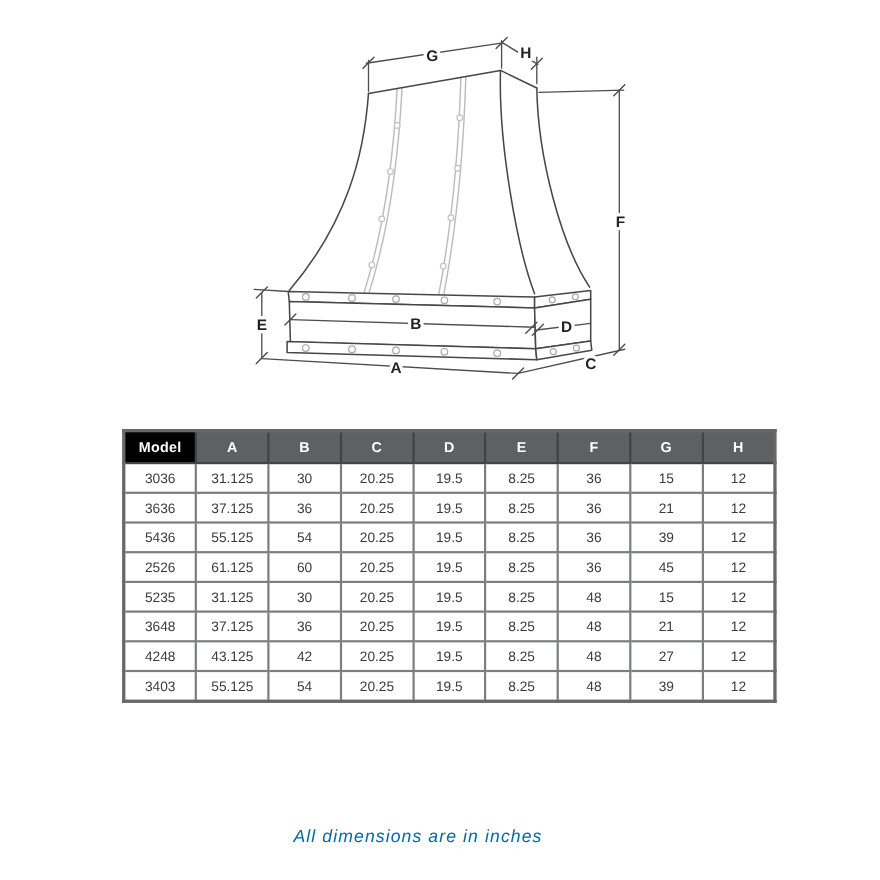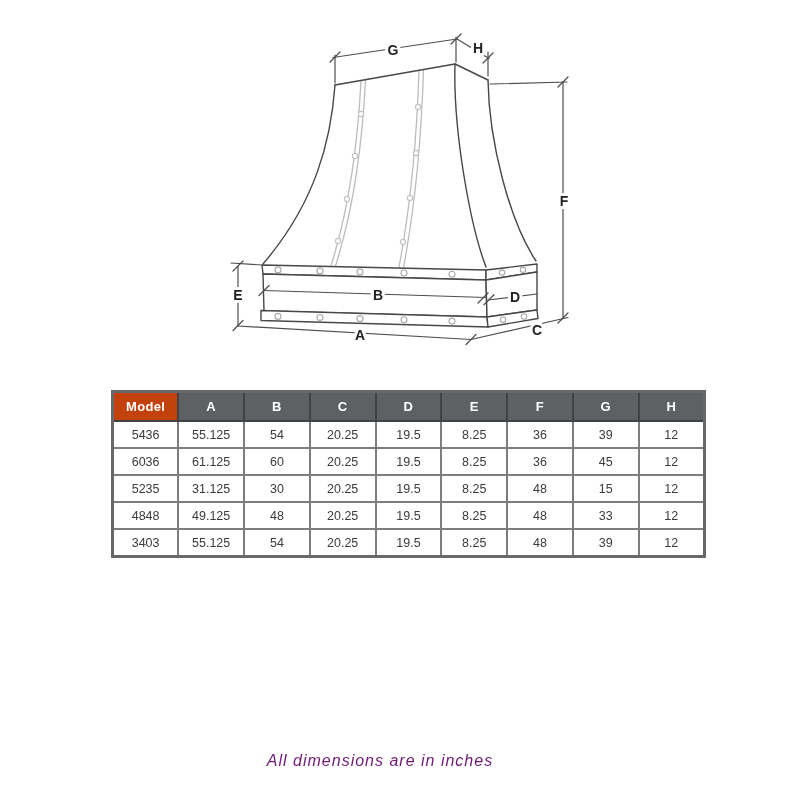--- a/index.html
+++ b/index.html
@@ -30,21 +30,21 @@
     color:#ffffff;font-size:13px;font-weight:700;height:27px;
     border:2px solid #404244;border-top:none;letter-spacing:.3px;padding:0;text-align:center;
   }
   table.dims td{
     background:#ffffff;color:#3b3b3b;font-size:12.5px;height:25px;
     border:2px solid #7c7d7f;padding:0;text-align:center;
   }
   
   .note{
     position:absolute;left:0;top:752px;width:760px;text-align:center;
-    font-style:italic;font-size:16px;letter-spacing:1px;color:#701a75;
+    font-style:italic;font-size:16px;letter-spacing:1px;color:#0369a1;
   }
 </style>
 </head>
 <body>
 
 <div class="diagram-wrap">
   <svg width="800" height="385" viewBox="0 0 800 385" xmlns="http://www.w3.org/2000/svg">
 
     <g>
       <path class="strap" d="M361,80.8 C358,140 350,205 331,265.9"></path>
@@ -140,45 +140,67 @@
       <text class="lbl" x="515" y="296.5" dominant-baseline="central">D</text>
       <text class="lbl" x="360" y="334.5" dominant-baseline="central">A</text>
       <text class="lbl" x="537" y="330" dominant-baseline="central">C</text>
     </g>
   </svg>
 </div>
 
 <table class="dims">
   <thead>
     <tr id="thead-row">
-        <th style="background: #c2410c; color: rgb(255, 255, 255);">Model</th>
+        <th style="background: #000000; color: rgb(255, 255, 255);">Model</th>
         <th style="background: rgb(94, 97, 100); color: rgb(255, 255, 255);">A</th>
         <th style="background: rgb(94, 97, 100); color: rgb(255, 255, 255);">B</th>
         <th style="background: rgb(94, 97, 100); color: rgb(255, 255, 255);">C</th>
         <th style="background: rgb(94, 97, 100); color: rgb(255, 255, 255);">D</th>
         <th style="background: rgb(94, 97, 100); color: rgb(255, 255, 255);">E</th>
         <th style="background: rgb(94, 97, 100); color: rgb(255, 255, 255);">F</th>
         <th style="background: rgb(94, 97, 100); color: rgb(255, 255, 255);">G</th>
         <th style="background: rgb(94, 97, 100); color: rgb(255, 255, 255);">H</th>
       </tr>
   </thead>
   <tbody id="tbody-rows">
       <tr>
+        <td>3036</td>
+        <td>31.125</td>
+        <td>30</td>
+        <td>20.25</td>
+        <td>19.5</td>
+        <td>8.25</td>
+        <td>36</td>
+        <td>15</td>
+        <td>12</td>
+      </tr>
+      <tr>
+        <td>3636</td>
+        <td>37.125</td>
+        <td>36</td>
+        <td>20.25</td>
+        <td>19.5</td>
+        <td>8.25</td>
+        <td>36</td>
+        <td>21</td>
+        <td>12</td>
+      </tr>
+      <tr>
         <td>5436</td>
         <td>55.125</td>
         <td>54</td>
         <td>20.25</td>
         <td>19.5</td>
         <td>8.25</td>
         <td>36</td>
         <td>39</td>
         <td>12</td>
       </tr>
       <tr>
-        <td>6036</td>
+        <td>2526</td>
         <td>61.125</td>
         <td>60</td>
         <td>20.25</td>
         <td>19.5</td>
         <td>8.25</td>
         <td>36</td>
         <td>45</td>
         <td>12</td>
       </tr>
       <tr>
@@ -186,28 +208,39 @@
         <td>31.125</td>
         <td>30</td>
         <td>20.25</td>
         <td>19.5</td>
         <td>8.25</td>
         <td>48</td>
         <td>15</td>
         <td>12</td>
       </tr>
       <tr>
-        <td>4848</td>
-        <td>49.125</td>
-        <td>48</td>
-        <td>20.25</td>
-        <td>19.5</td>
-        <td>8.25</td>
-        <td>48</td>
-        <td>33</td>
+        <td>3648</td>
+        <td>37.125</td>
+        <td>36</td>
+        <td>20.25</td>
+        <td>19.5</td>
+        <td>8.25</td>
+        <td>48</td>
+        <td>21</td>
+        <td>12</td>
+      </tr>
+      <tr>
+        <td>4248</td>
+        <td>43.125</td>
+        <td>42</td>
+        <td>20.25</td>
+        <td>19.5</td>
+        <td>8.25</td>
+        <td>48</td>
+        <td>27</td>
         <td>12</td>
       </tr>
       <tr>
         <td>3403</td>
         <td>55.125</td>
         <td>54</td>
         <td>20.25</td>
         <td>19.5</td>
         <td>8.25</td>
         <td>48</td>

